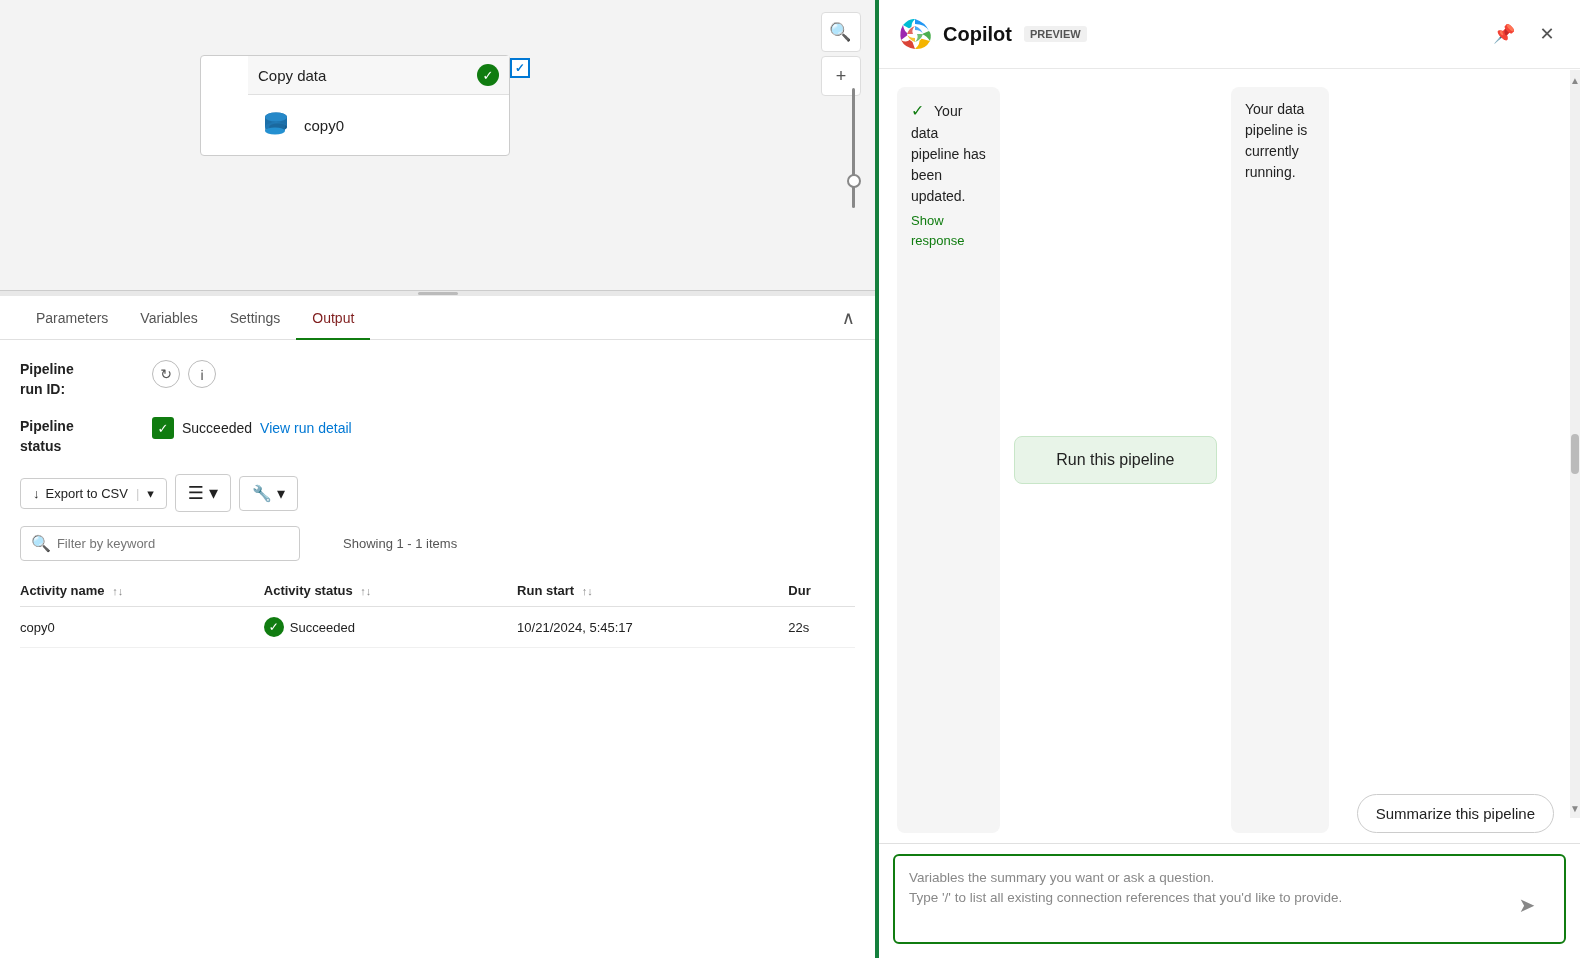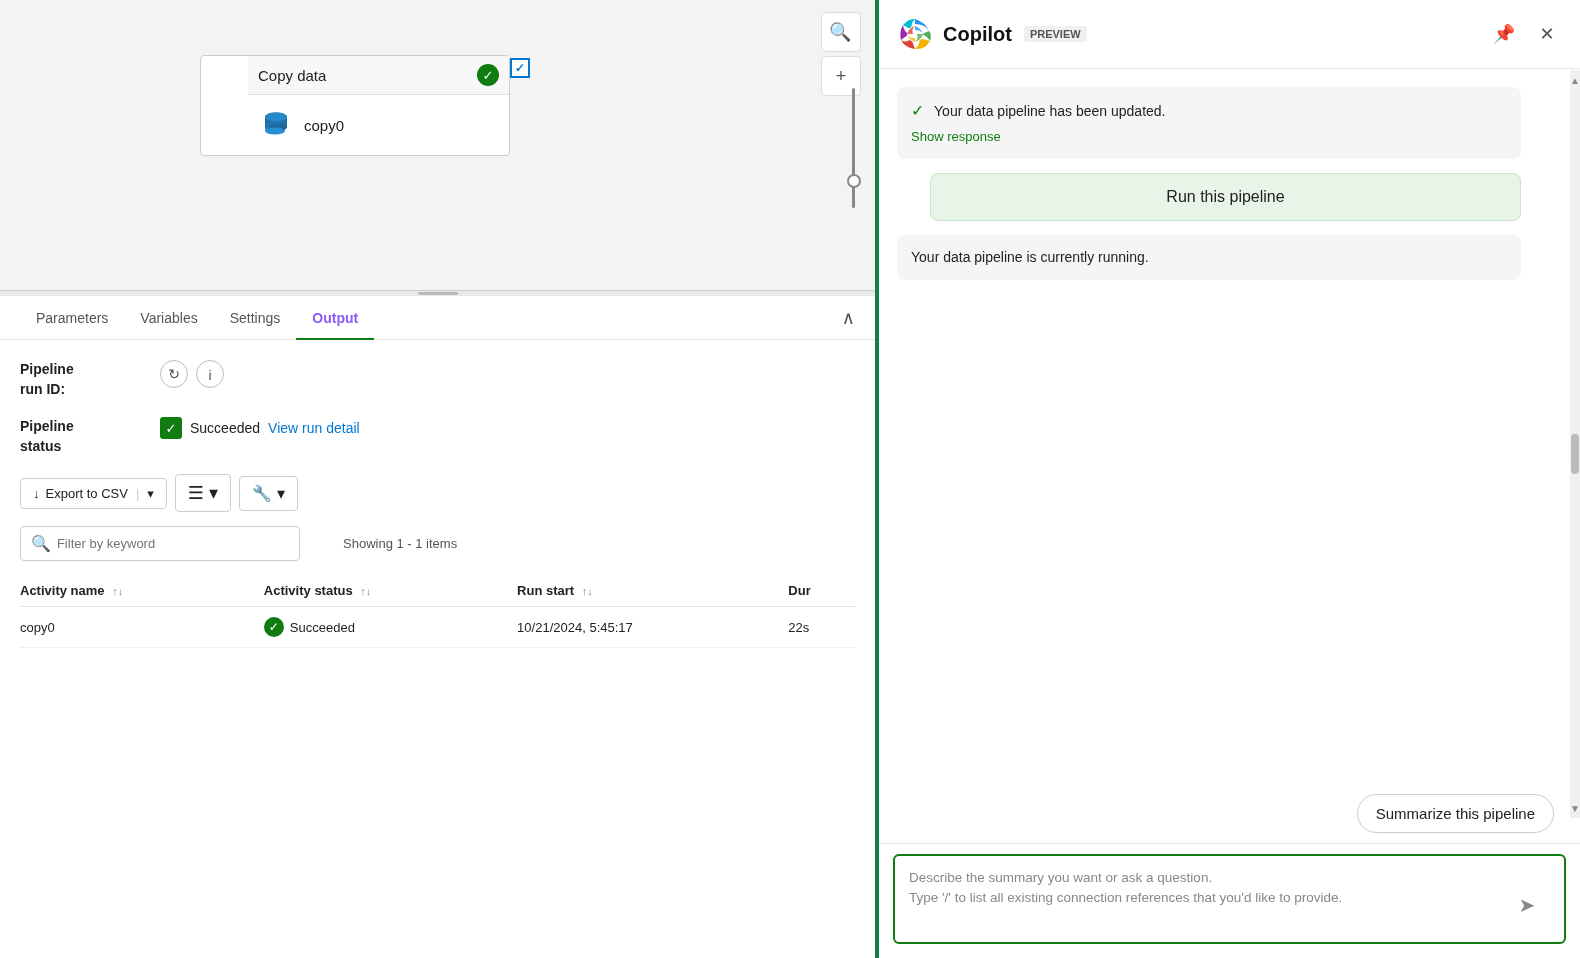--- a/index.html
+++ b/index.html
@@ -189,22 +189,22 @@
     }
     .tab-item {
       padding: 14px 16px 12px;
       font-size: 14px;
       color: #555;
       cursor: pointer;
       border-bottom: 2px solid transparent;
       margin-bottom: -1px;
     }
     .tab-item.active {
-      color: #8b5cf6;
-      font-weight: 700;
+      color: #7f1d1d;
+      font-weight: 400;
       border-bottom: 2px solid #107c10;
     }
     .tabs-collapse {
       margin-left: auto;
       font-size: 18px;
       color: #555;
       cursor: pointer;
     }
 
     
@@ -212,21 +212,21 @@
       padding: 20px 20px;
       overflow-y: auto;
       flex: 1;
     }
 
     
     .info-row {
       display: flex;
       align-items: flex-start;
       margin-bottom: 18px;
-      gap: 20px;
+      gap: 12px;
     }
     .info-label {
       font-size: 14px;
       font-weight: 700;
       color: #222;
       min-width: 120px;
       line-height: 1.4;
     }
     .info-value {
       font-size: 14px;
@@ -482,21 +482,21 @@
       border-radius: 4px;
       margin-top: 20px;
     }
 
     
     .copilot-messages {
       flex: 1;
       overflow-y: auto;
       padding: 18px 18px 10px 18px;
       display: flex;
-      flex-direction: column;
+      flex-direction: row;
       gap: 14px;
       padding-right: 26px;
     }
 
     
     .msg-assistant {
       background: #f5f5f5;
       border-radius: 8px;
       padding: 12px 14px;
       font-size: 14px;
@@ -774,21 +774,21 @@
 
     <div style="flex: 1;"></div>
 
     <div class="msg-summarize-btn">Summarize this pipeline</div>
 
   </div>
 
   <div class="copilot-input-area">
     <div class="copilot-input-wrapper">
       <div class="copilot-input-box">
-        <span style="color:#888; font-size:13.5px; line-height:1.5; white-space: pre-line;">Describe the summary you want or ask a question.
+        <span style="color:#888; font-size:13.5px; line-height:1.5; white-space: pre-line;">Variables the summary you want or ask a question.
 Type '/' to list all existing connection references that you'd like to provide.</span>
       </div>
       <div class="copilot-input-send">
         <span>➤</span>
       </div>
     </div>
   </div>
 
 </div>
 

